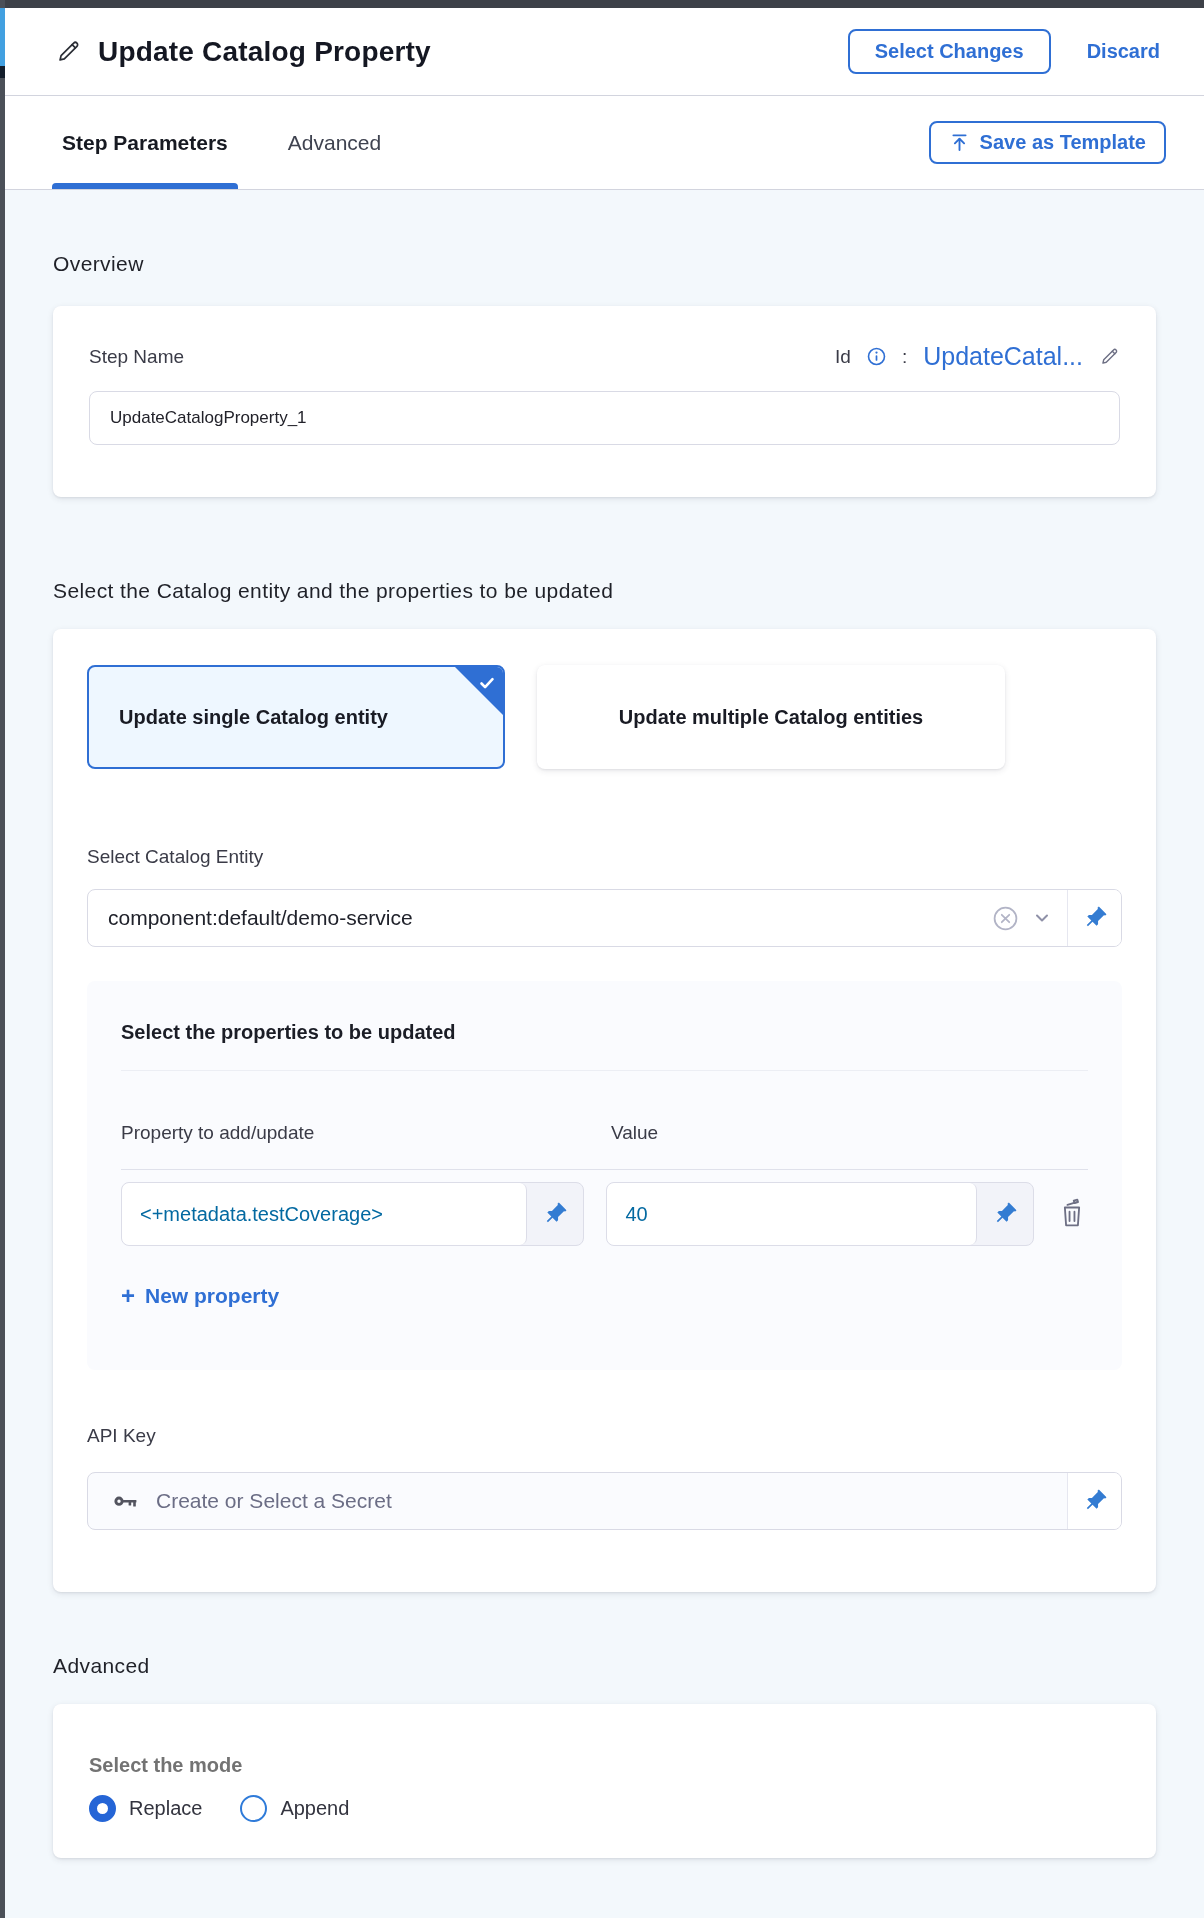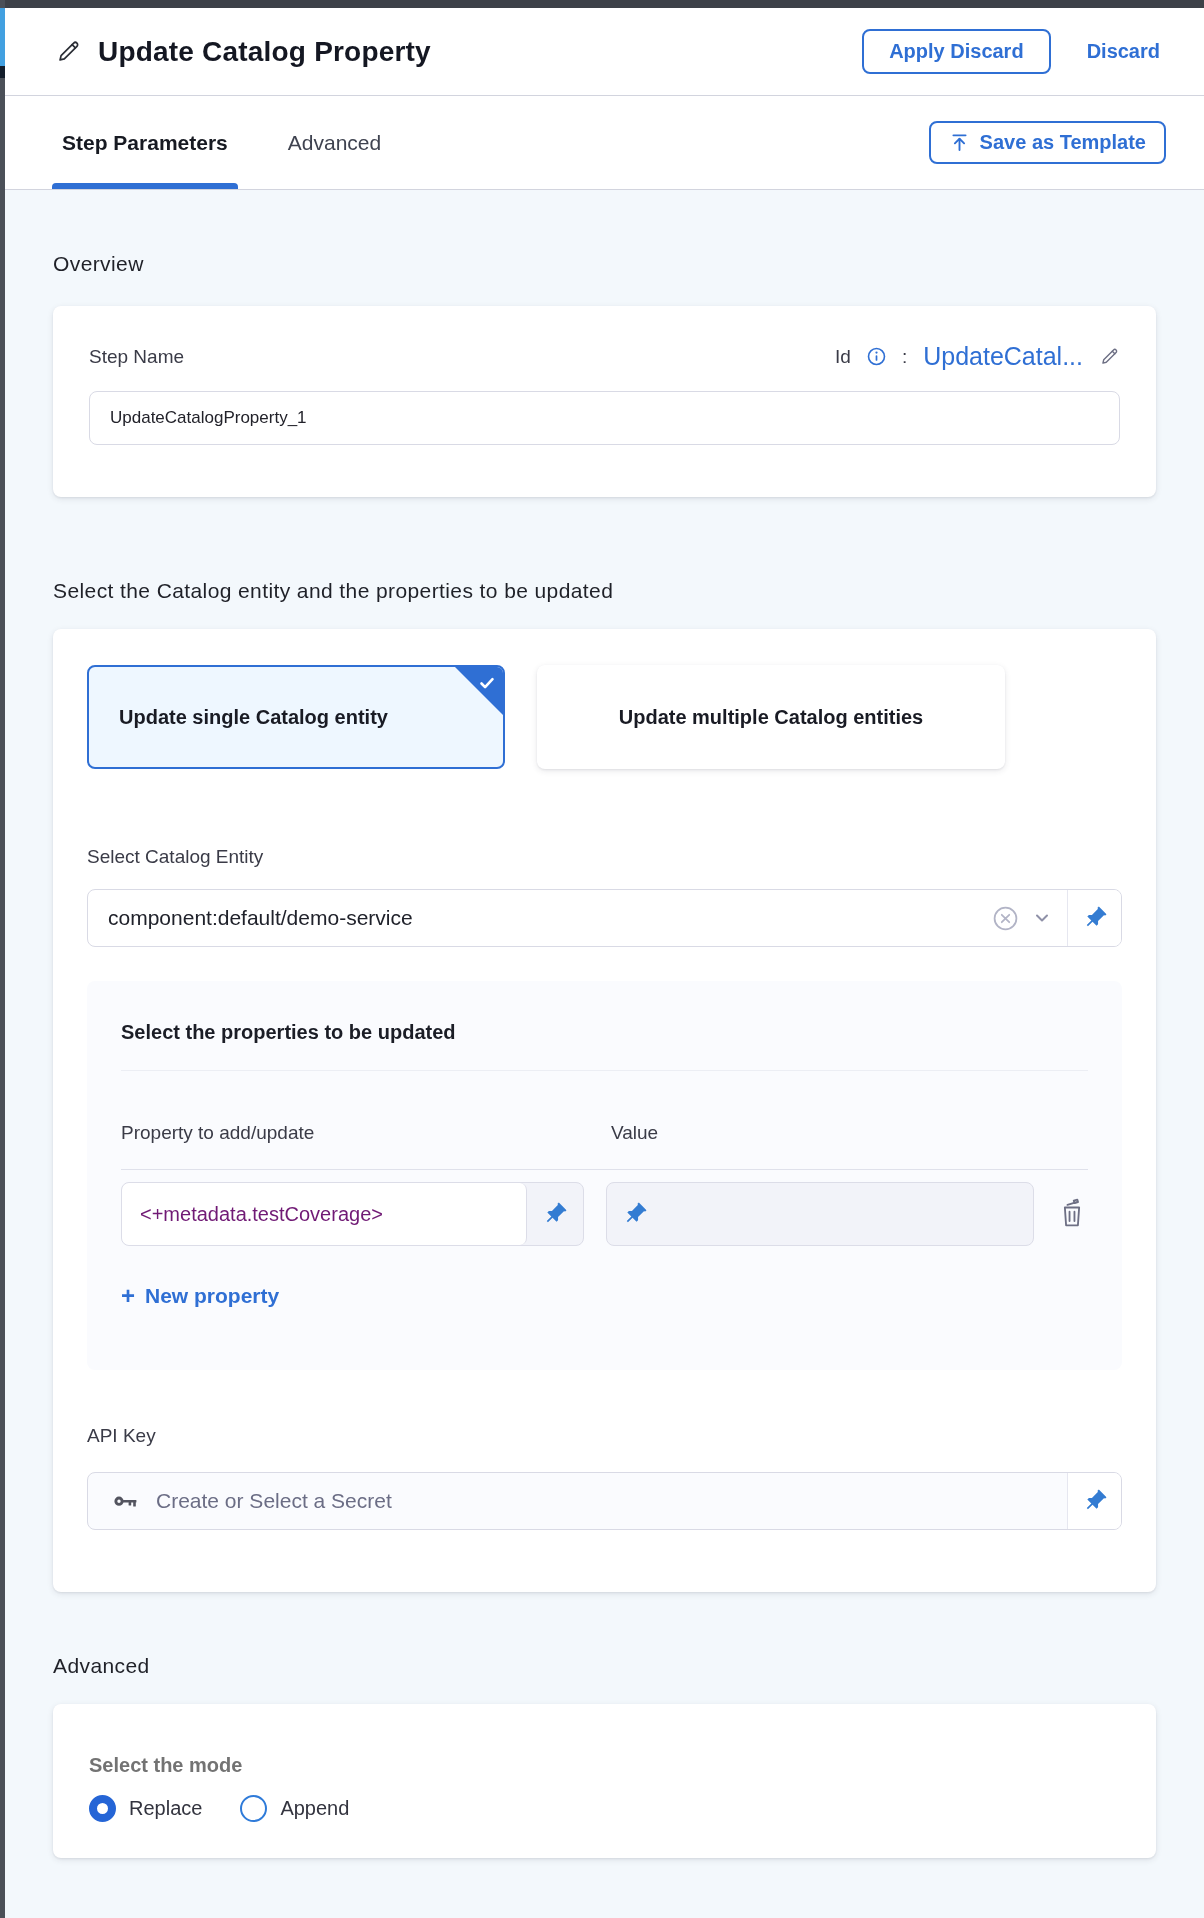--- a/index.html
+++ b/index.html
@@ -113,21 +113,21 @@
   .hr1{ border:none; border-top:1px solid #eceef4; margin-top:26px; }
   .cols{ display:flex; margin-top:50px; }
   .col-prop{ width:490px; }
   .hr2{ border:none; border-top:1px solid #dfe1eb; margin-top:24px; }
   .prop-row{ display:flex; align-items:center; margin-top:12px; gap:22px; }
   .input-group{ display:flex; align-items:stretch; height:64px; background:#f2f3f9; border:1px solid #dcdde8; border-radius:8px; overflow:hidden; }
   .ig-prop{ width:468px; }
   .ig-val{ width:432px; }
   .input-group input{
     flex:1; border:none; outline:none; background:#fff; border-right:1px solid #dcdde8;
-    border-radius:7px; font-size:20px; color:#701a75; padding:0 18px;
+    border-radius:7px; font-size:20px; color:#0369a1; padding:0 18px;
     font-family:"Liberation Sans", sans-serif;
   }
   .ig-pin{ width:56px; display:flex; align-items:center; justify-content:center; cursor:pointer; }
   .trash-btn{ width:32px; height:34px; background:none; border:none; cursor:pointer; padding:0; }
   .trash-btn svg{ width:30px; height:32px; }
 
   .new-prop{ margin-top:38px; display:inline-flex; align-items:center; gap:10px; color:var(--blue); font-size:21px; font-weight:700; cursor:pointer; background:none; border:none; font-family:"Liberation Sans", sans-serif; }
   .new-prop .plus{ font-size:24px; font-weight:700; line-height:24px; }
 
   .api-label{ margin-top:54px; }
@@ -156,21 +156,21 @@
 
 <div class="drawer">
 
   <div class="hdr">
     <svg class="pencil" viewBox="0 0 24 24" fill="none" stroke="#2a2d35" stroke-width="1.5" stroke-linejoin="round" stroke-linecap="round">
       <path d="M4.5 19.5l.9-3.8L16.6 4.5a2.05 2.05 0 0 1 2.9 2.9L8.3 18.6l-3.8.9z"></path>
       <path d="M15.2 5.9l2.9 2.9"></path>
     </svg>
     <div class="hdr-title">Update Catalog Property</div>
     <div class="hdr-spacer"></div>
-    <button class="btn-outline apply-btn">Apply Discard</button>
+    <button class="btn-outline apply-btn">Select Changes</button>
     <button class="discard-link">Discard</button>
   </div>
 
   <div class="tabbar">
     <div class="tab tab-active">
       <span>Step Parameters</span>
       <span class="underline"></span>
     </div>
     <div class="tab tab-plain">
       <span>Advanced</span>
@@ -257,20 +257,21 @@
         <div class="prop-row">
           <div class="input-group ig-prop">
             <input type="text" value="&lt;+metadata.testCoverage&gt;" style="">
             <span class="ig-pin">
               <svg class="pin-svg" viewBox="0 0 24 24">
                 <path transform="rotate(45 12 12)" fill="#347cd2" d="M16 12V4h1V2H7v2h1v8l-2 2v2h5.2v6h1.6v-6H18v-2l-2-2z"></path>
               </svg>
             </span>
           </div>
           <div class="input-group ig-val">
+            <input type="text" value="40" style="">
             <span class="ig-pin">
               <svg class="pin-svg" viewBox="0 0 24 24">
                 <path transform="rotate(45 12 12)" fill="#347cd2" d="M16 12V4h1V2H7v2h1v8l-2 2v2h5.2v6h1.6v-6H18v-2l-2-2z"></path>
               </svg>
             </span>
           </div>
           <button class="trash-btn">
             <svg viewBox="0 0 24 26" fill="none" stroke="#6d6f84" stroke-width="1.5" stroke-linecap="round" stroke-linejoin="round">
               <path d="M6.2 8.5h11.6l-1 14.5h-9.6l-1-14.5z"></path>
               <path d="M10 12v7.5M14 12v7.5"></path>

